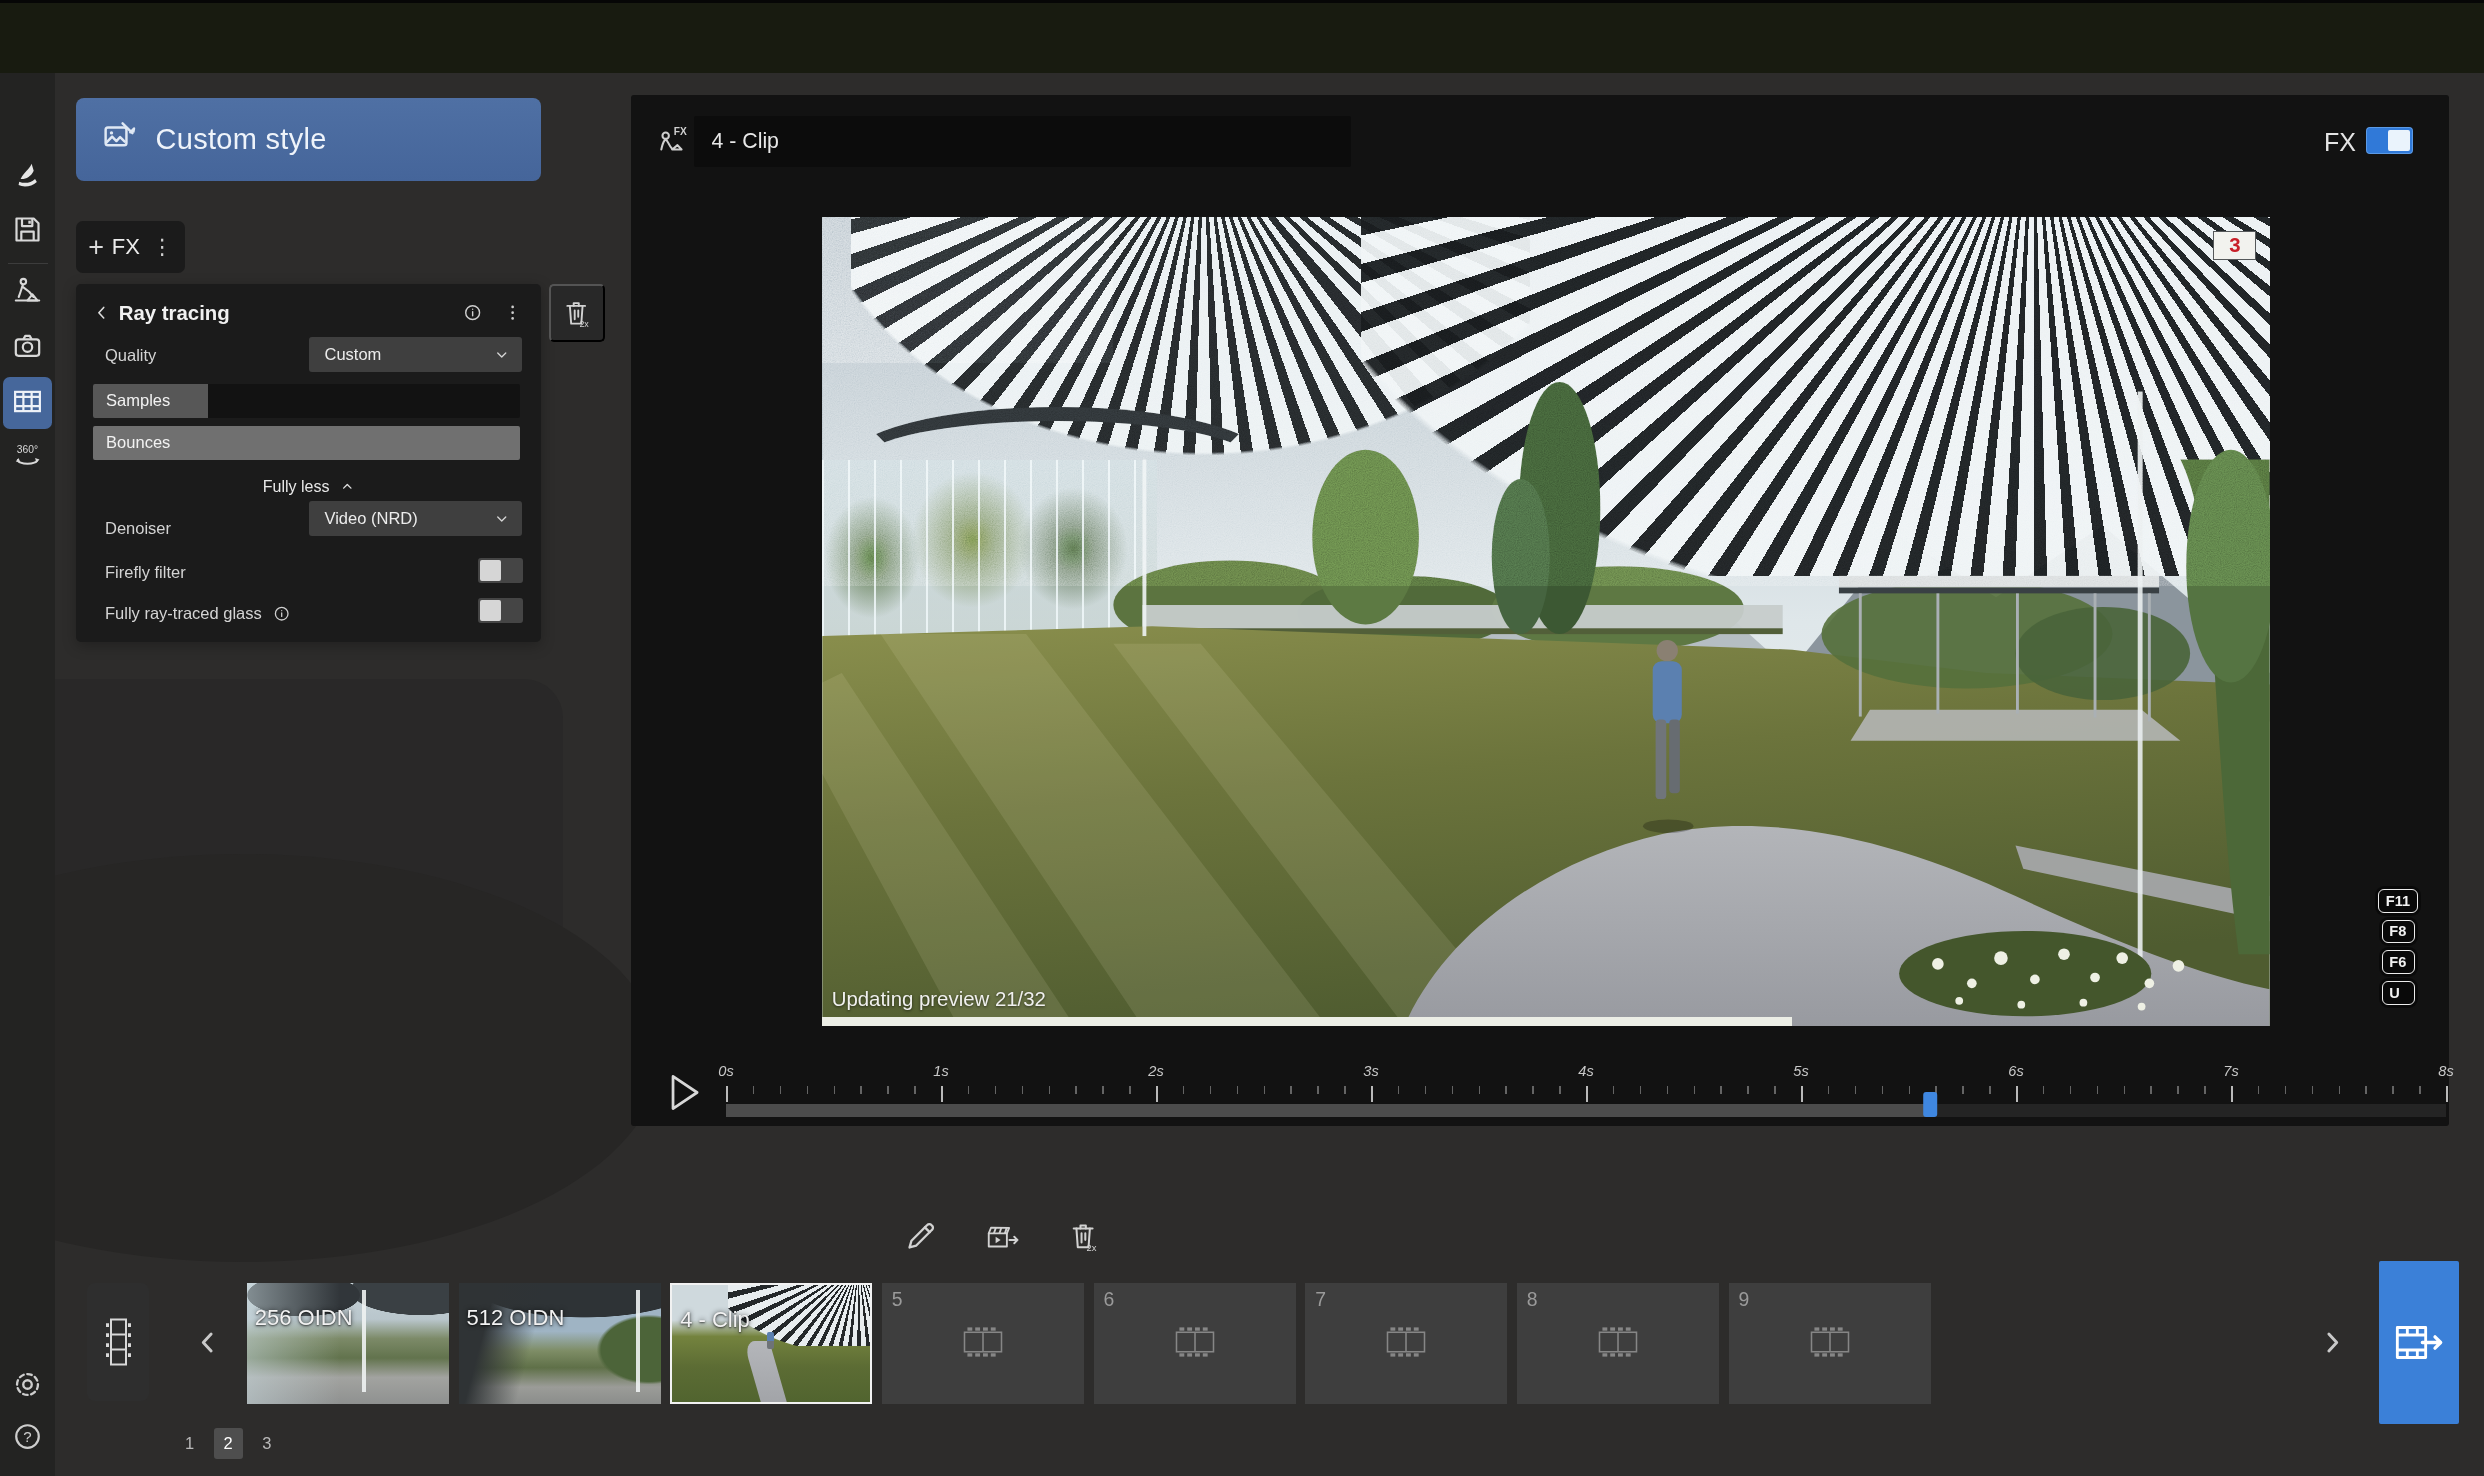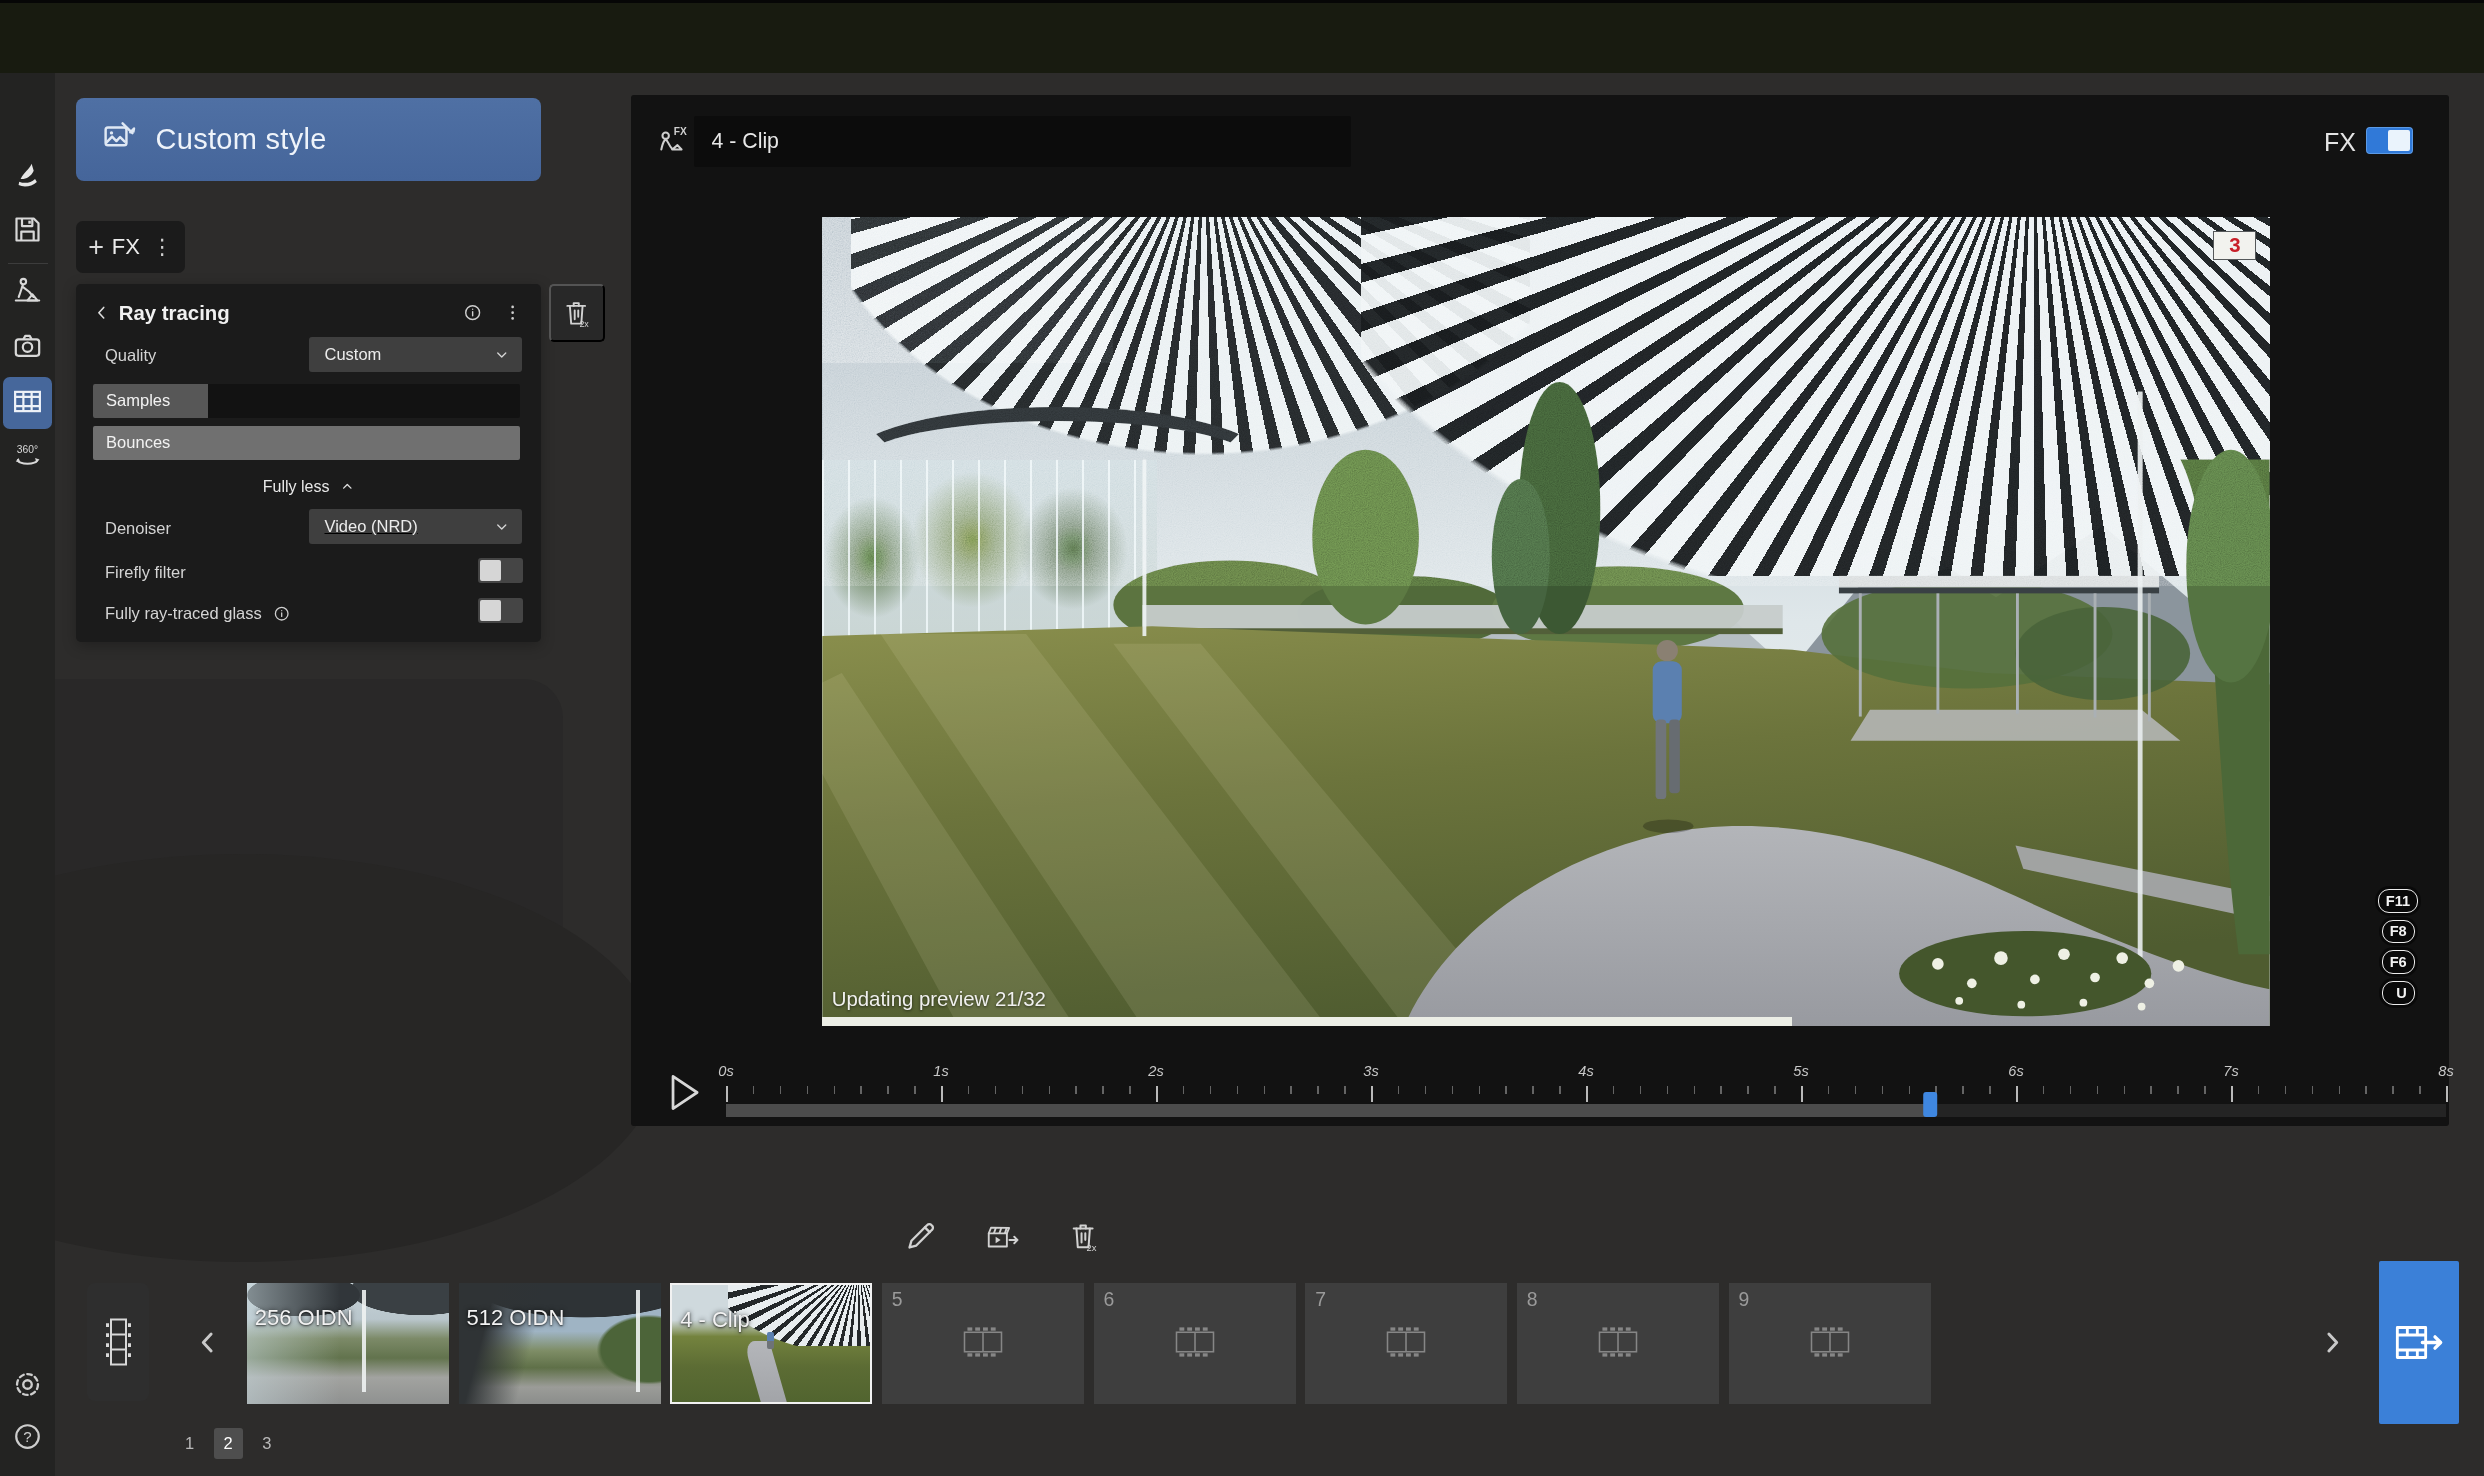--- a/index.html
+++ b/index.html
@@ -44,21 +44,21 @@
   .rt-quality-label { position:absolute; left:29px; top:62px; }
   .rt-denoiser-label { position:absolute; left:29px; top:235px; }
   .rt-firefly-label { position:absolute; left:29px; top:279px; }
   .rt-glass-label { position:absolute; left:29px; top:320px; display:flex; align-items:center; gap:9.7px; }
   .rt-glass-label svg { width:19.4px; height:19.4px; }
 
   .select { position:absolute; width:213px; height:35px; background:#3f3f3f; border-radius:2.9px; display:flex; align-items:center; padding:0 11.6px 0 15.5px; cursor:pointer; }
   .select .val { font-size:16.5px; color:#ececec; flex:1; }
   .select svg { width:17.5px; height:17.5px; }
   .sel-quality { left:233px; top:53px; }
-  .sel-denoiser { left:233px; top:225px;text-decoration:underline; }
+  .sel-denoiser { left:233px; top:217px; }
 
   .slider { position:absolute; left:16.5px; width:427px; height:34px; border-radius:1.9px; overflow:hidden; cursor:ew-resize; }
   .slider .fill { position:absolute; left:0; top:0; bottom:0; }
   .slider .lab { position:absolute; left:13.6px; top:6.8px; font-size:16.5px; color:#f2f2f2; }
   .sl-samples { top:100px; background:#121212; }
   .sl-samples .fill { width:115px; background:#575757; }
   .sl-bounces { top:142px; background:#707070; }
 
   .show-less { position:absolute; left:0; right:0; top:194px; text-align:center; font-size:16px; color:#e8e8e8; cursor:pointer; }
   .show-less svg { width:14.6px; height:14.6px; vertical-align:-1.9px; margin-left:5.8px; }
@@ -102,21 +102,21 @@
       linear-gradient(rgba(205,222,226,.55), rgba(176,192,186,.45)); }
   .fg { position:absolute; left:0; top:0; z-index:5; }
   .grain { position:absolute; inset:0; z-index:7; mix-blend-mode:overlay; opacity:.55; pointer-events:none; }
   .grain-top { position:absolute; left:0; top:0; width:100%; height:369px; z-index:7; mix-blend-mode:overlay; opacity:.4; pointer-events:none; }
   .scene-marker { position:absolute; right:13.6px; top:13.6px; width:43px; height:29px; background:#f2f2ee; border:1.9px solid #55585a; color:#c81f28; font-size:20.4px; font-weight:bold; display:flex; align-items:center; justify-content:center; z-index:8; }
   .preview-status { position:absolute; left:9.7px; bottom:15.5px; color:#f0f0ee; font-size:20.4px; text-shadow:0 1px 2.9px rgba(0,0,0,.6); z-index:8; }
   .preview-progress { position:absolute; left:0; bottom:0; height:8.7px; background:#eceee6; z-index:8; }
 
   
   .keys { position:absolute; right:31px; top:794px; display:flex; flex-direction:column; align-items:center; gap:6.8px; z-index:6; }
-  .key { min-width:33px; padding:2.9px 6.8px; border:1.9px solid #ececec; border-radius:11px; background:rgba(8,8,8,.8); color:#f2f2f2; font-size:14.6px; font-weight:bold; text-align:right; box-shadow:0 0 0 2.9px rgba(0,0,0,.45); }
+  .key { min-width:33px; padding:2.9px 6.8px; border:1.9px solid #ececec; border-radius:6px; background:rgba(8,8,8,.8); color:#f2f2f2; font-size:14.6px; font-weight:bold; text-align:left; box-shadow:0 0 0 2.9px rgba(0,0,0,.45); }
 
   
   .play-btn { position:absolute; left:37px; top:978px; width:33px; height:39px; cursor:pointer; }
   .ruler { position:absolute; left:95px; top:968px; width:1720px; height:56px;font-style:italic; }
   .tl-label { position:absolute; top:0; transform:translateX(-50%); font-size:14.6px; color:#c8c8c8; }
   .tick { position:absolute; top:23px; width:1.9px; background:#646464; }
   .tick.major { height:15.5px; background:#b9b9b9; }
   .tick.minor { height:7.8px; width:1.5px; }
   .tl-track { position:absolute; left:0; top:41px; width:100%; height:12.6px; background:#242424; }
   .tl-fill { position:absolute; left:0; top:0; height:100%; background:#4c4c4c; }

